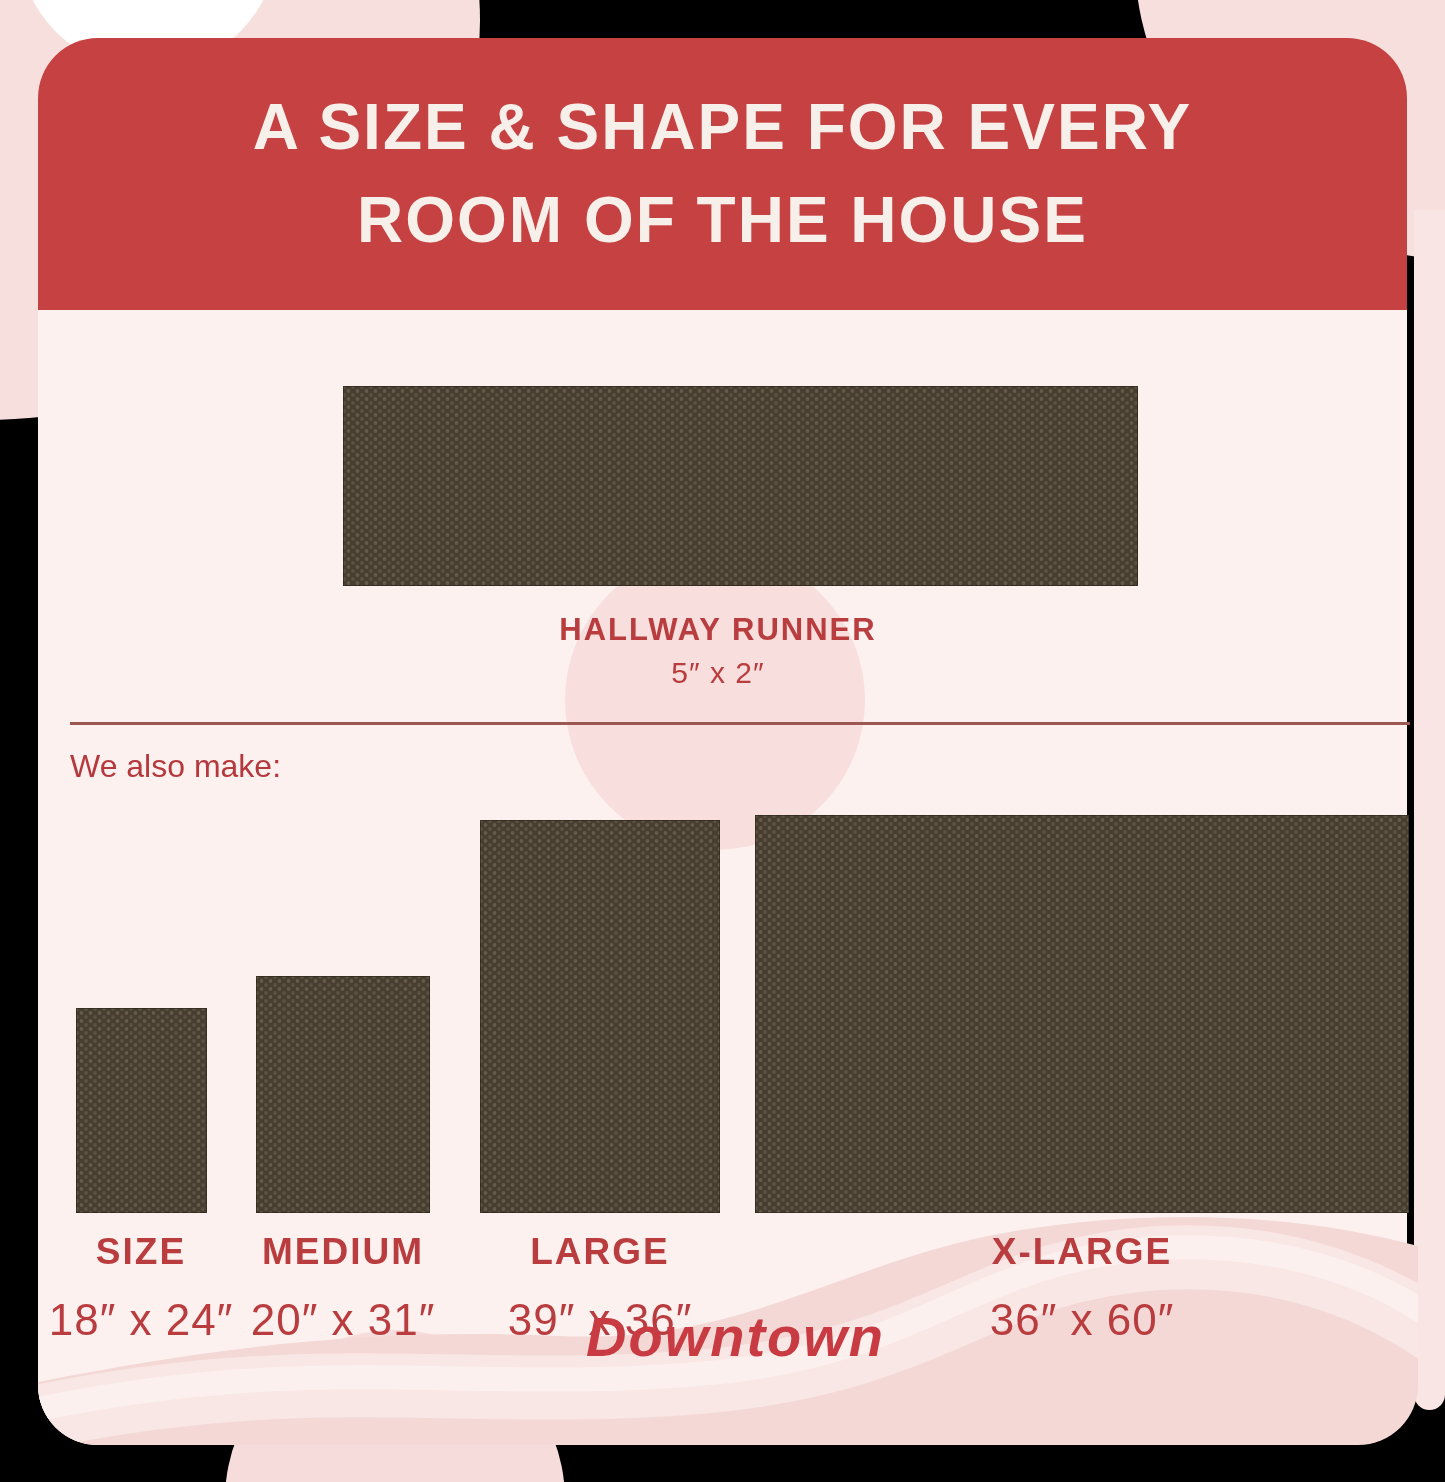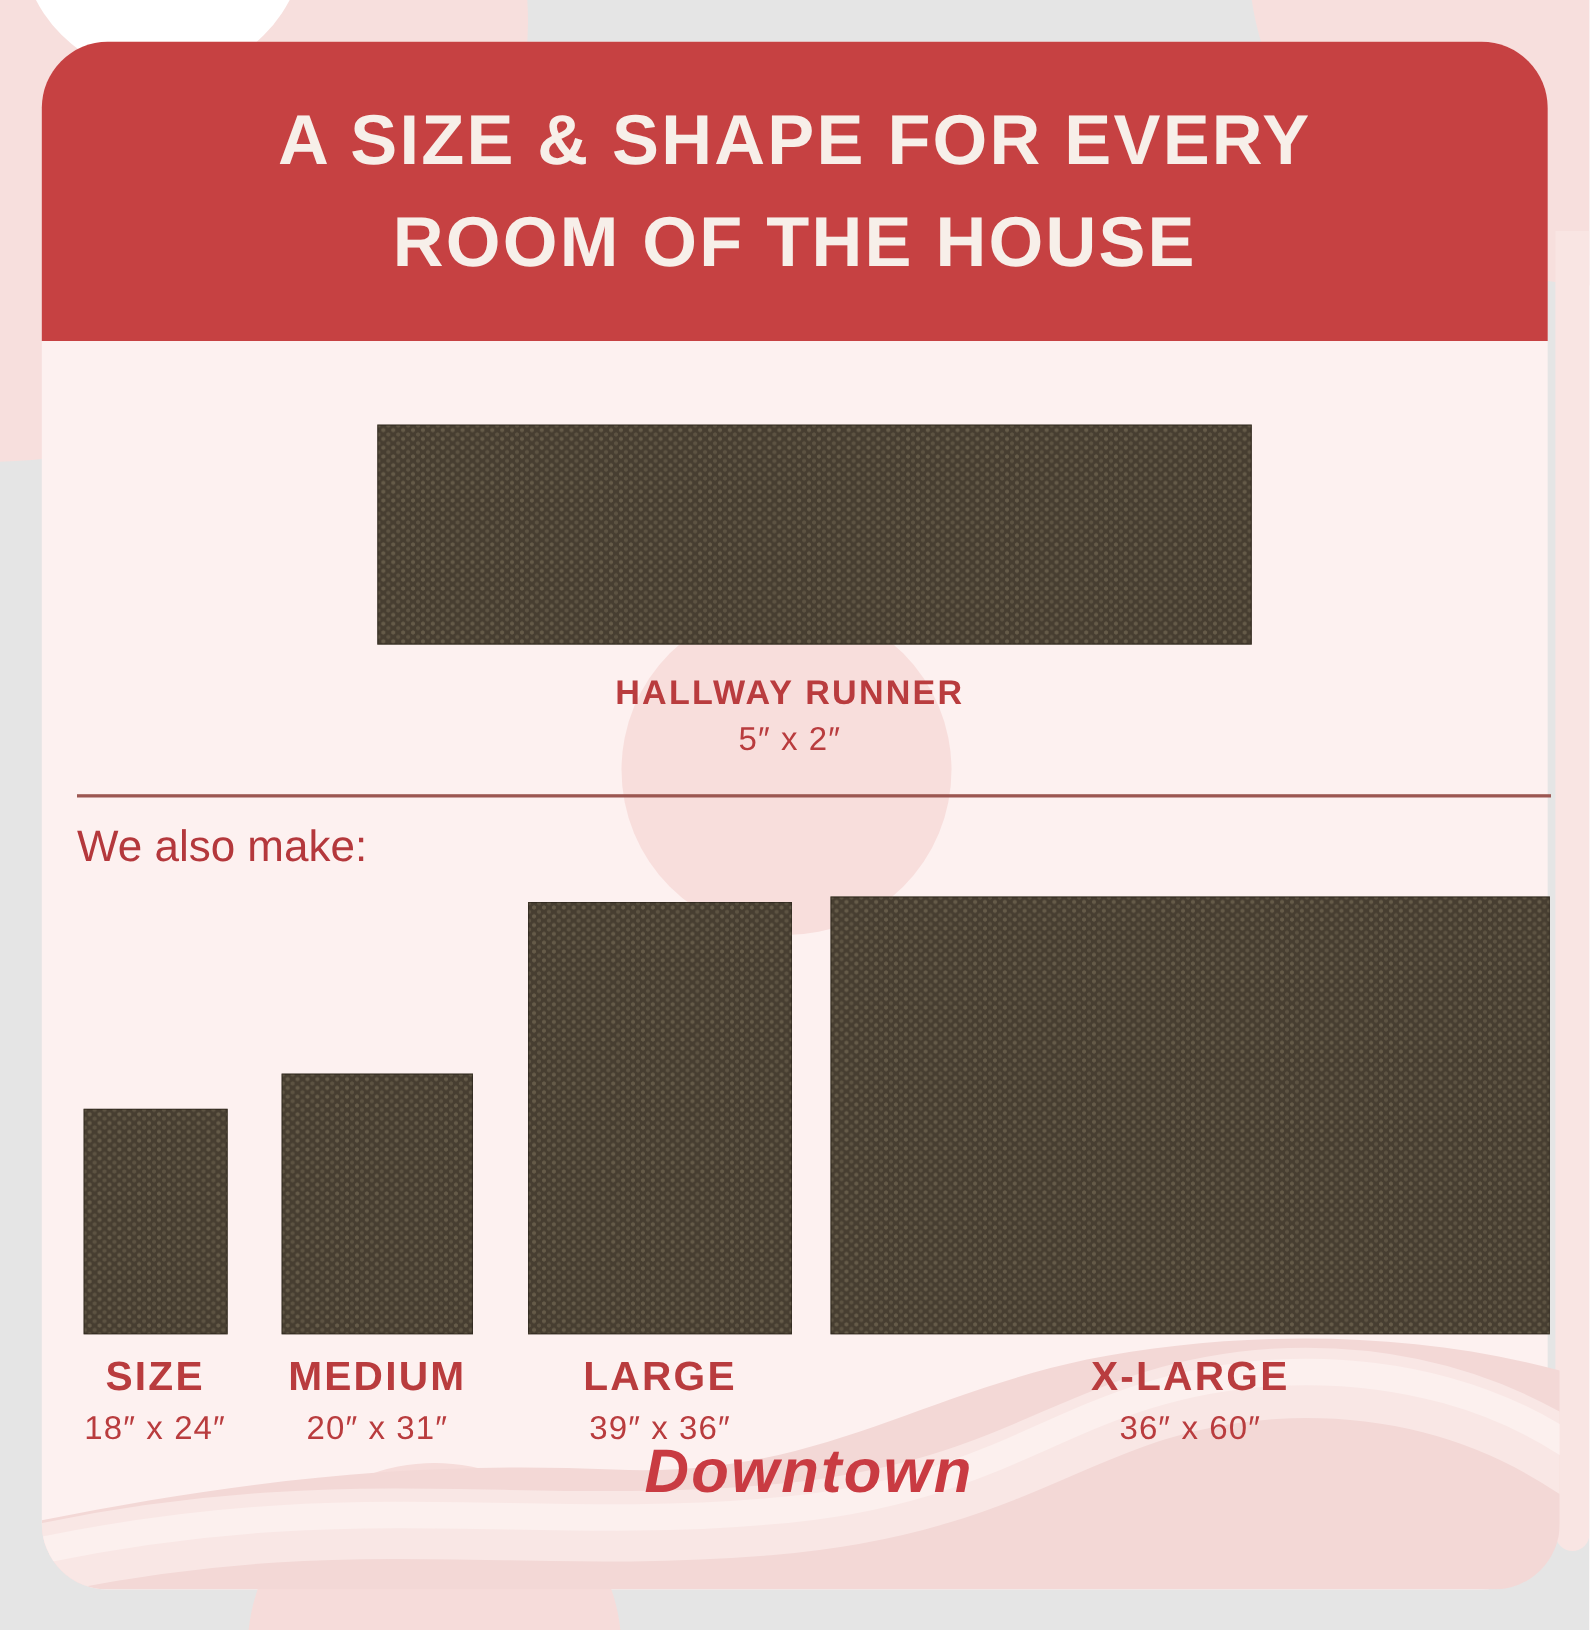--- a/index.html
+++ b/index.html
@@ -1,18 +1,18 @@
 <!DOCTYPE html>
 <html><head>
 <meta charset="utf-8">
 <style>
   html,body{margin:0;padding:0;background:#ffffff;}
   .canvas{
     position:relative;width:1445px;height:1482px;overflow:hidden;
-    background:#e5e5e5;
+    background:#000000;
     font-family:"Liberation Sans", sans-serif;
   }
   
   .deco{position:absolute;pointer-events:none;}
   .deco-tl-pink{left:-520px;top:-380px;width:1000px;height:800px;border-radius:50%;background:#f7dfdd;}
   .deco-tl-white{left:18px;top:-190px;width:260px;height:260px;border-radius:50%;background:#ffffff;}
   .deco-tr-pink{left:1135px;top:-340px;width:660px;height:600px;border-radius:50%;background:#f7dfdd;}
   .deco-right-band{left:1414px;top:210px;width:31px;height:1200px;background:#f9e5e3;border-radius:0 0 26px 26px;}
   .deco-bl-circle{left:225px;top:1330px;width:340px;height:340px;border-radius:50%;background:#f6dcda;z-index:2;}
   .runner-circle{left:565px;top:550px;width:300px;height:300px;border-radius:50%;background:#f8dedc;z-index:2;}
@@ -53,31 +53,31 @@
   }
   .rug-runner{left:343px;top:386px;width:795px;height:200px;}
   .rug-small{left:76px;top:1008px;width:131px;height:205px;}
   .rug-medium{left:256px;top:976px;width:174px;height:237px;}
   .rug-large{left:480px;top:820px;width:240px;height:393px;}
   .rug-xlarge{left:755px;top:815px;width:654px;height:398px;}
 
   
   .size-label{position:absolute;z-index:5;text-align:center;color:#b93c3e;transform:translateX(-50%);}
   .size-label .nm{font-size:37px;font-weight:700;letter-spacing:2px;line-height:1;}
-  .size-label .dim{font-size:30px;font-weight:400;letter-spacing:1px;line-height:1;margin-top:14px;}
+  .size-label .dim{font-size:44px;font-weight:400;letter-spacing:1px;line-height:1;margin-top:28px;}
   .runner-label{left:718px;top:602px;margin-top:12px;}
   .runner-label .nm{font-size:31px;}
   .runner-label .dim{font-size:30px;margin-top:13px;}
   .lbl-small{left:141px;top:1233px;}
   .lbl-medium{left:343px;top:1233px;}
   .lbl-large{left:600px;top:1233px;}
   .lbl-xlarge{left:1082px;top:1233px;}
 
   .divider{position:absolute;left:70px;top:722px;width:1340px;height:3px;background:#9c5752;z-index:5;}
-  .also-make{position:absolute;left:70px;top:748px;z-index:5;color:#b4383c;font-size:40px;font-weight:400;}
+  .also-make{position:absolute;left:70px;top:748px;z-index:5;color:#b4383c;font-size:32px;font-weight:400;}
 
   
   .logo{position:absolute;left:38px;top:1308px;width:1395px;text-align:center;z-index:5;color:#c93b42;}
   .logo .brand-main{font-size:56px;font-weight:700;font-style:italic;letter-spacing:2px;line-height:1.05;}
   .logo .brand-sub{font-size:41px;font-weight:700;font-style:italic;letter-spacing:1px;line-height:1.1;}
   .logo .reg{font-size:20px;vertical-align:super;font-style:normal;font-weight:400;margin-left:6px;}
 </style>
 </head>
 <body>
 

